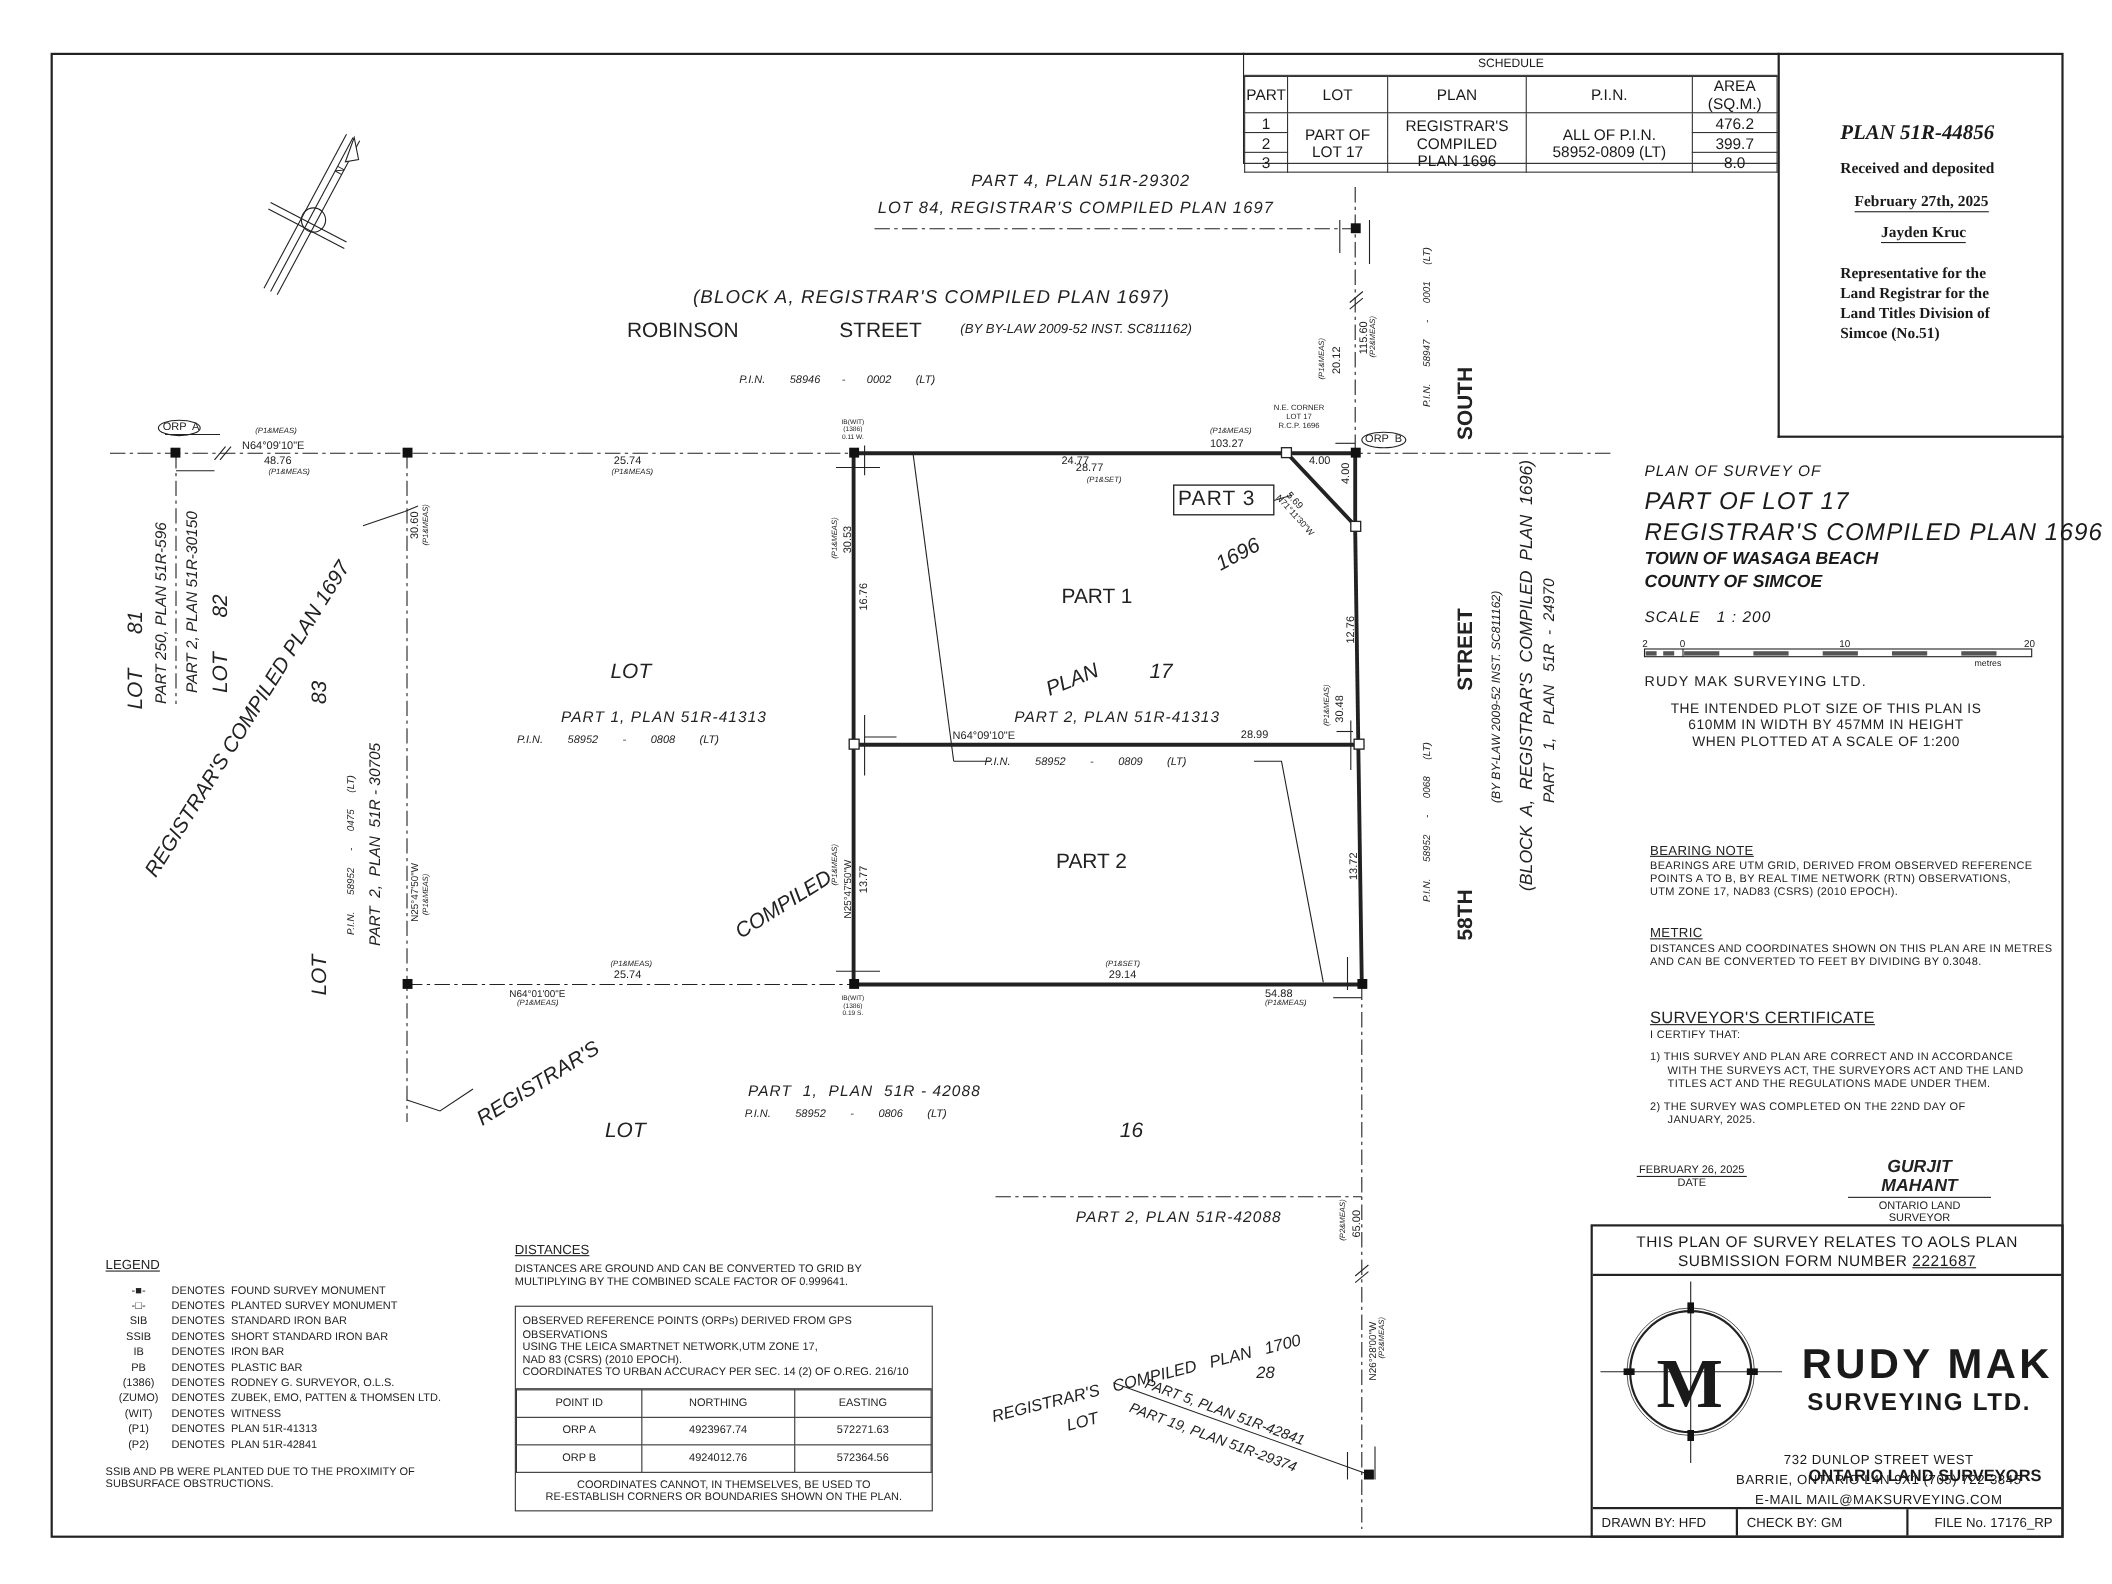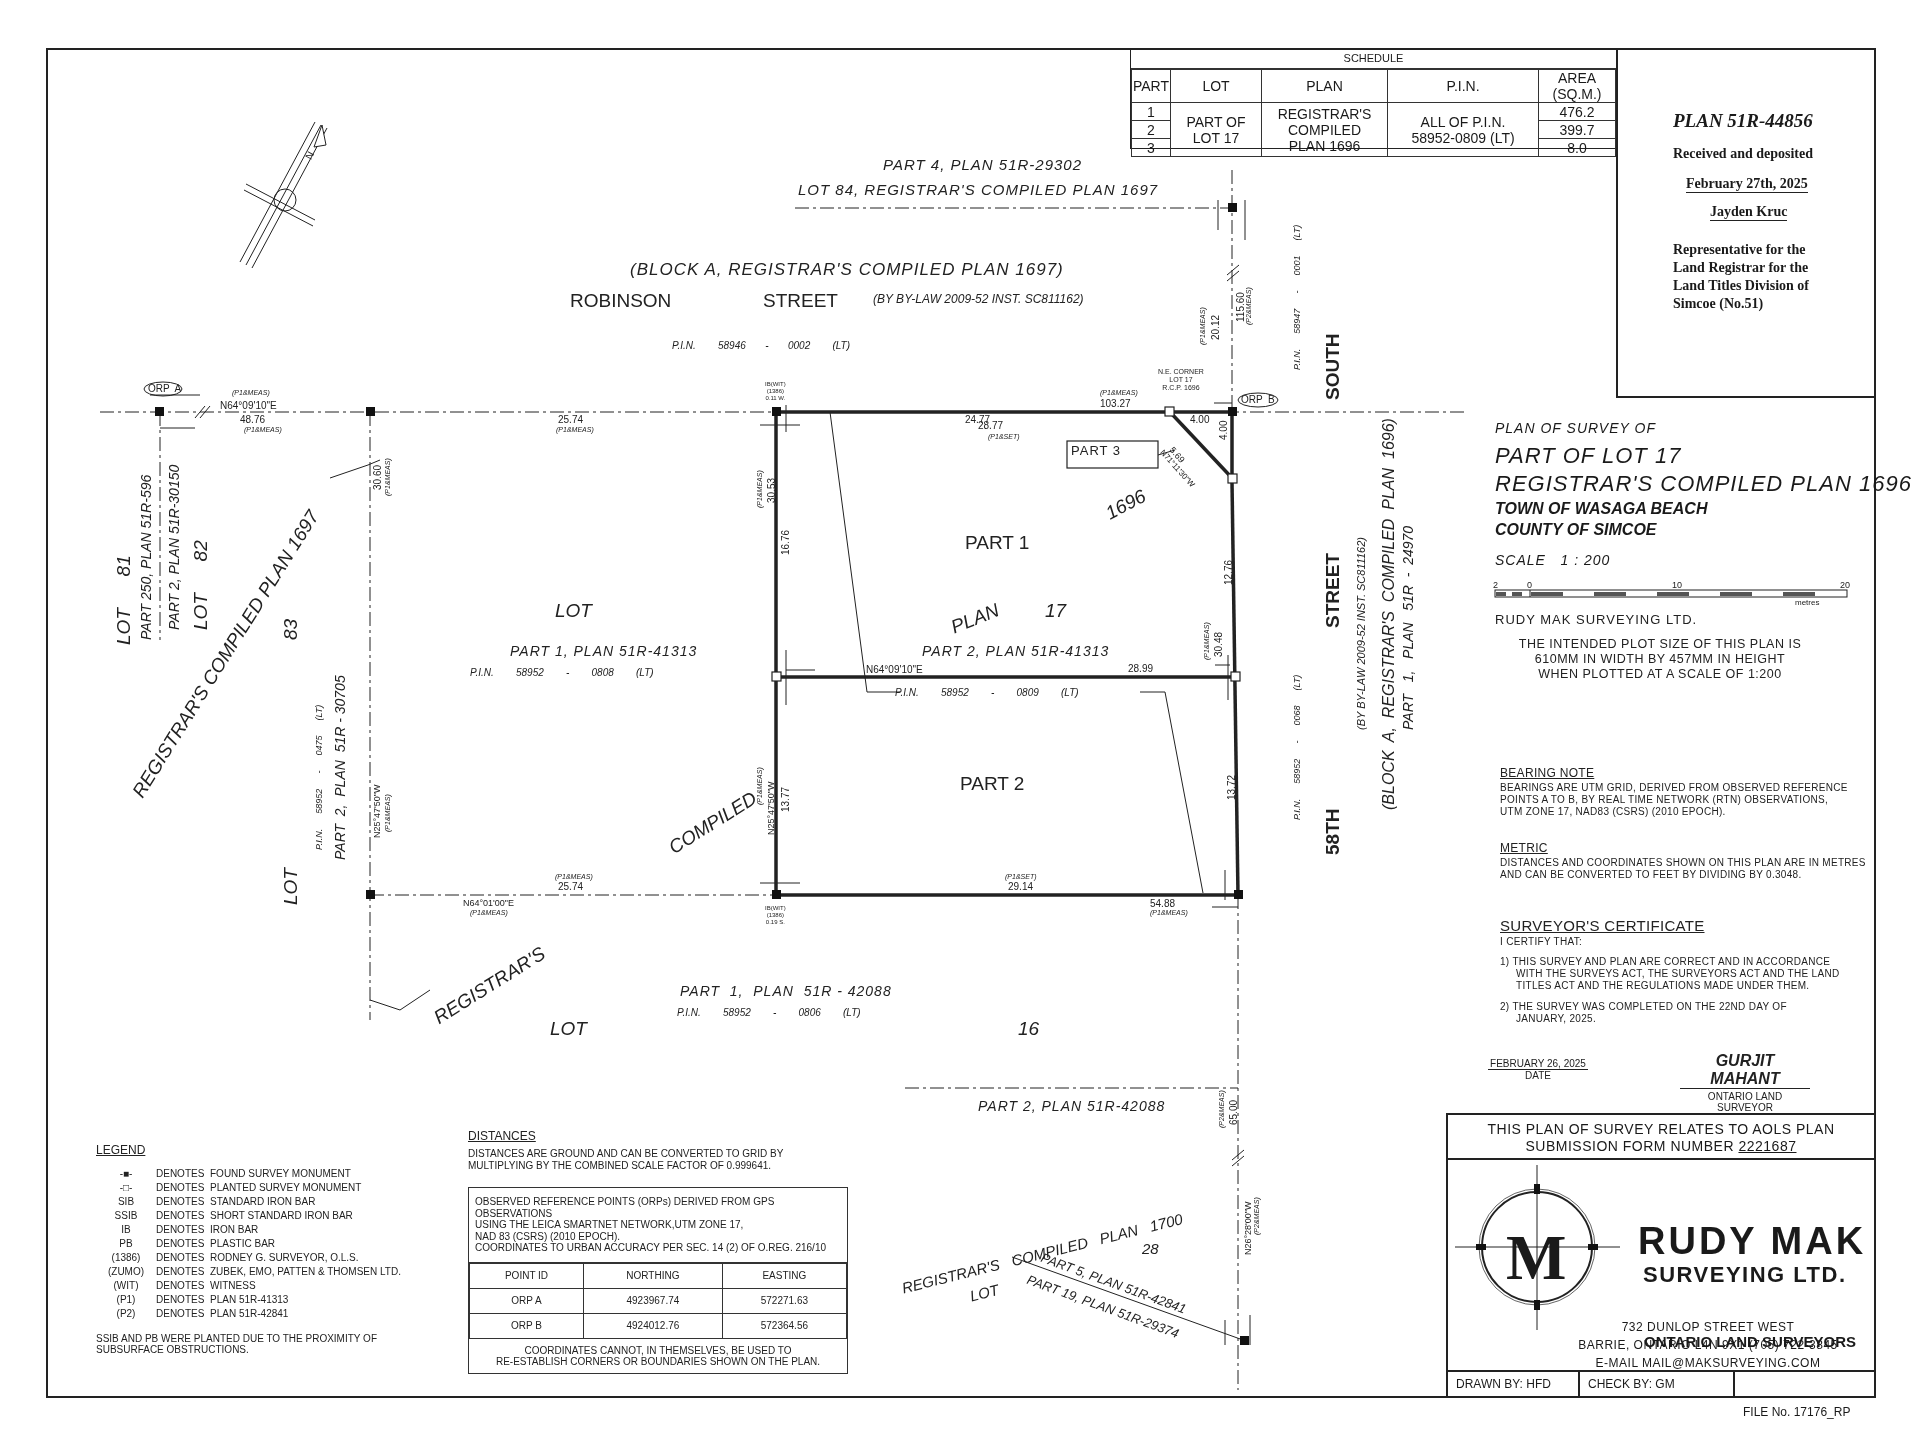--- a/index.html
+++ b/index.html
@@ -185,21 +185,21 @@
 <div class="abs txt ital" style="left:883px;top:156px;font-size:15px;letter-spacing:1px;">PART 4, PLAN 51R-29302</div>
 <div class="abs txt ital" style="left:798px;top:181px;font-size:15px;letter-spacing:1px;">LOT 84, REGISTRAR'S COMPILED PLAN 1697</div>
 <div class="abs txt ital" style="left:630px;top:260px;font-size:17px;letter-spacing:1px;">(BLOCK A, REGISTRAR'S  COMPILED PLAN 1697)</div>
 <div class="abs txt" style="left:570px;top:290px;font-size:19px;">ROBINSON</div>
 <div class="abs txt" style="left:763px;top:290px;font-size:19px;">STREET</div>
 <div class="abs txt ital" style="left:873px;top:292px;font-size:12px;">(BY BY-LAW 2009-52 INST. SC811162)</div>
 <div class="abs txt ital" style="left:672px;top:340px;font-size:10px;white-space:pre;">P.I.N.        58946       -       0002        (LT)</div>
 
 <div class="abs txt" style="left:965px;top:532px;font-size:19px;">PART 1</div>
 <div class="abs txt" style="left:960px;top:773px;font-size:19px;">PART 2</div>
-<div class="abs txt" style="left:1071px;top:443px;font-size:13px;letter-spacing:1px;">PART 3</div>
+<div class="abs txt" style="left:1071px;top:443px;font-size:19px;letter-spacing:1px;">PART 3</div>
 
 <div class="abs txt ital" style="left:555px;top:600px;font-size:19px;">LOT</div>
 <div class="abs txt ital rot" style="left:948px;top:618px;font-size:19px;transform:rotate(-22deg);">PLAN</div>
 <div class="abs txt ital" style="left:1045px;top:600px;font-size:19px;">17</div>
 <div class="abs txt ital rot" style="left:1102px;top:505px;font-size:19px;transform:rotate(-28deg);">1696</div>
 <div class="abs txt ital rot" style="left:665px;top:840px;font-size:19px;transform:rotate(-32deg);">COMPILED</div>
 <div class="abs txt ital rot" style="left:430px;top:1010px;font-size:19px;transform:rotate(-32deg);">REGISTRAR'S</div>
 
 <div class="abs txt ital" style="left:510px;top:643px;font-size:14px;letter-spacing:1px;">PART 1, PLAN 51R-41313</div>
 <div class="abs txt ital" style="left:470px;top:667px;font-size:10px;white-space:pre;">P.I.N.        58952        -        0808        (LT)</div>
@@ -406,21 +406,21 @@
     <div class="abs" style="left:196px;top:130px;font-size:15px;font-weight:bold;margin-top:43px;">ONTARIO LAND SURVEYORS</div>
     <div class="abs" style="left:110px;top:158px;width:300px;text-align:center;font-size:12px;line-height:18px;letter-spacing:.5px;">
       <div>732 DUNLOP STREET WEST</div>
       <div>BARRIE, ONTARIO L4N 9X1  (705) 722-3845</div>
       <div>E-MAIL MAIL@MAKSURVEYING.COM</div>
     </div>
   </div>
   <div class="footer">
     <div style="width:122px">DRAWN BY: HFD</div>
     <div style="width:145px">CHECK BY: GM</div>
-    <div style="flex:1;text-align:left;padding-right:8px;margin-top:28px;">FILE No. 17176_RP</div>
+    <div style="flex:1;text-align:right;padding-right:8px;">FILE No. 17176_RP</div>
   </div>
 </div>
 
 <div class="legend txt">
   <div class="head">LEGEND</div>
   <div class="row">
       <span class="sym">-■-</span>
       <span class="den">DENOTES</span>
       <span>FOUND SURVEY MONUMENT</span>
     </div>

